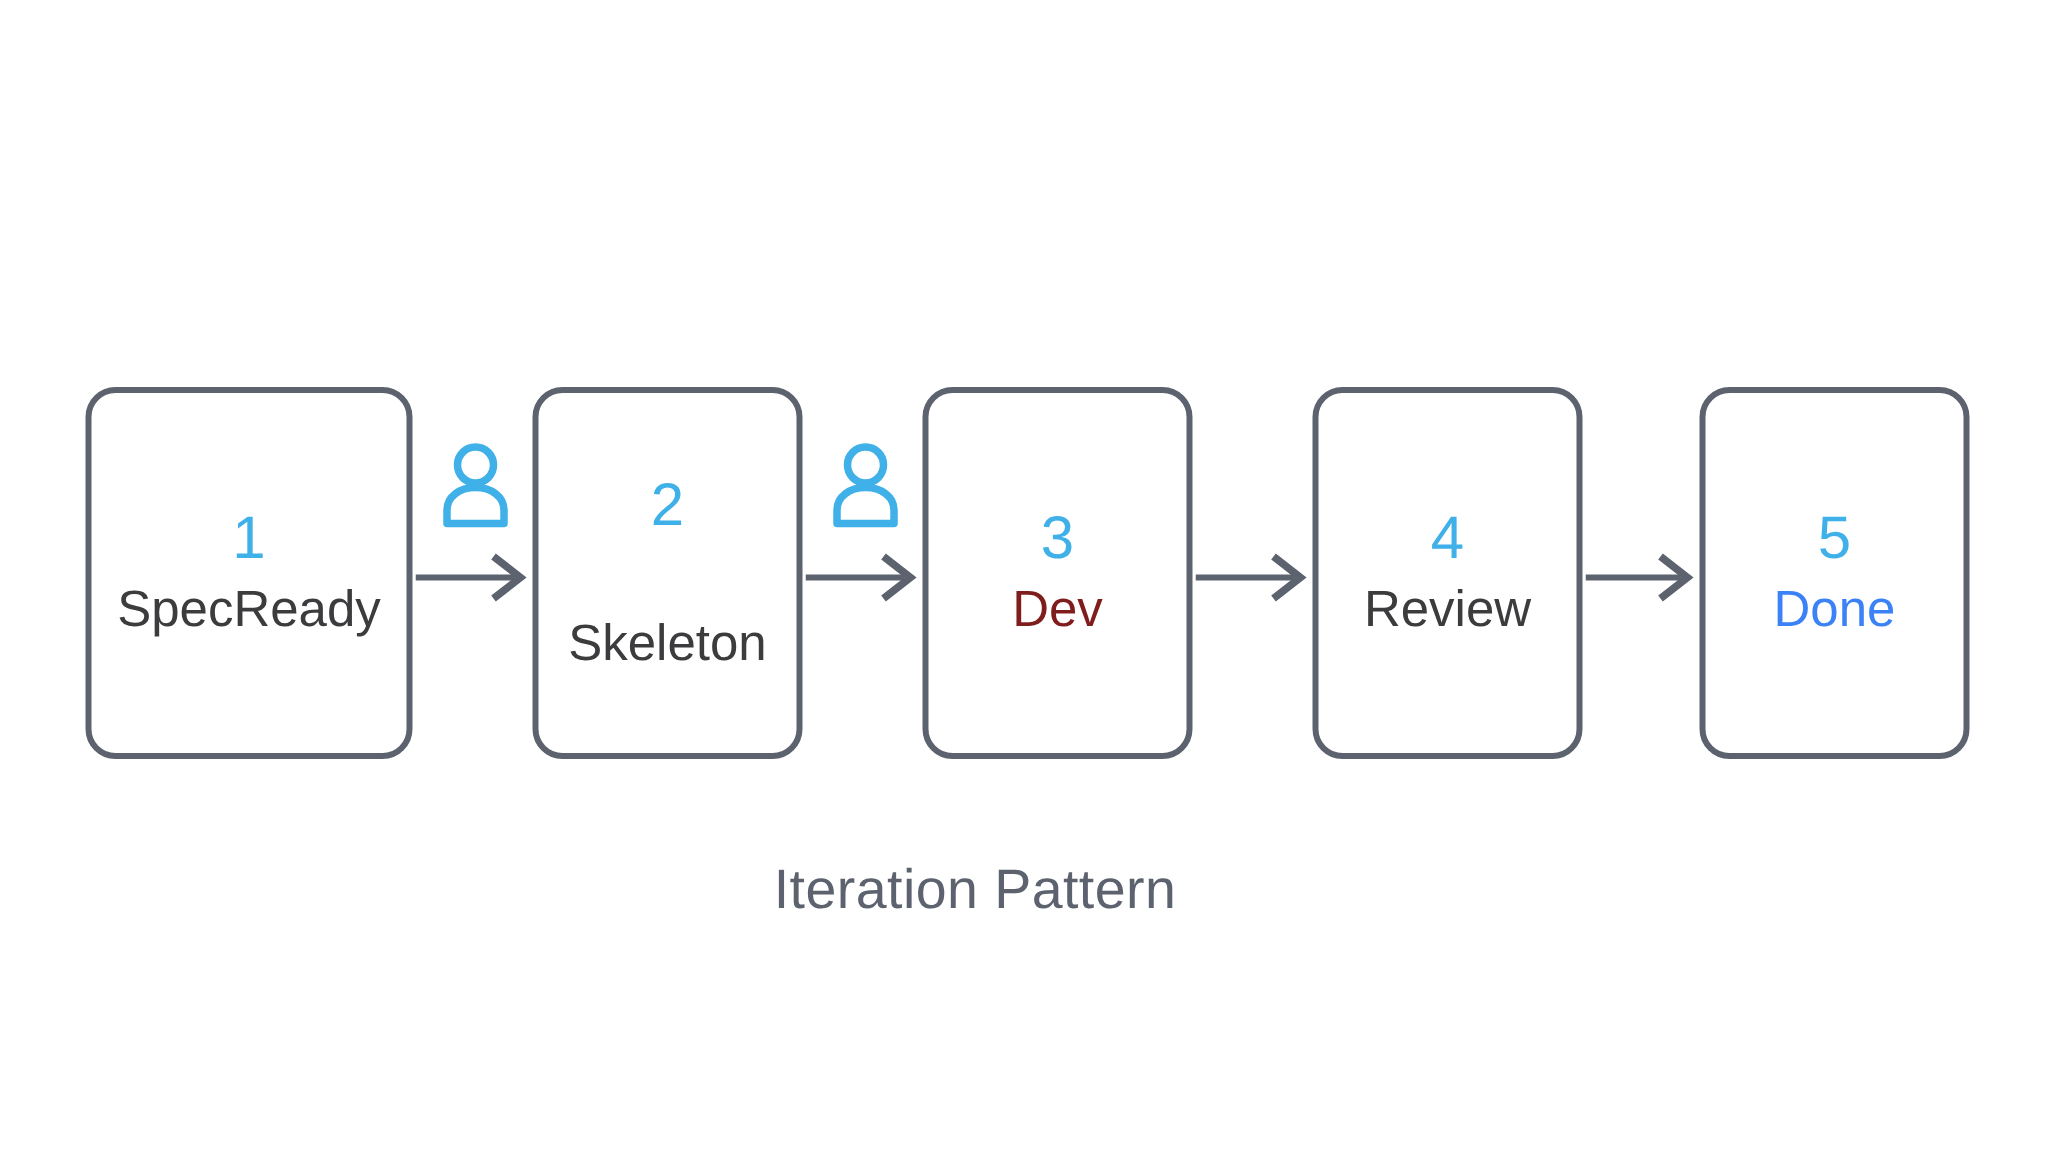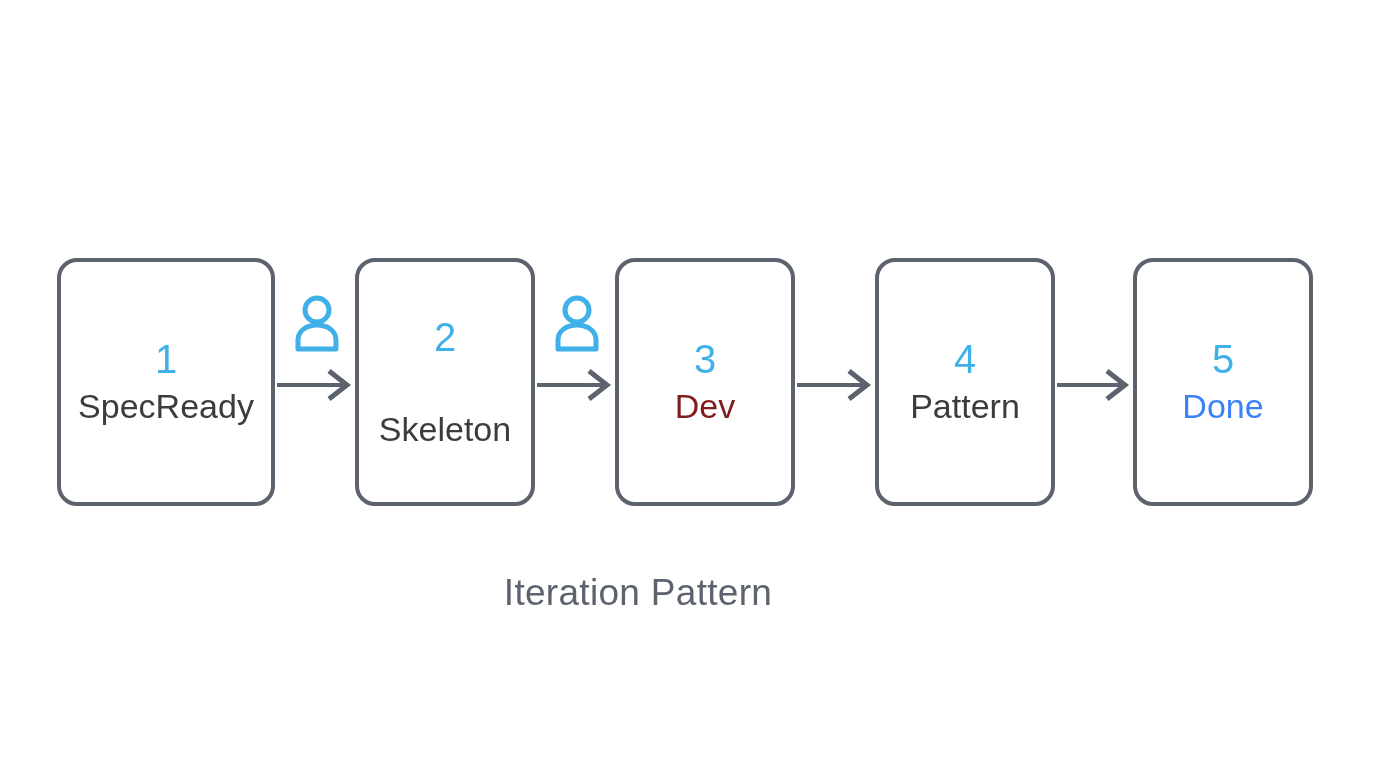--- a/index.html
+++ b/index.html
@@ -77,21 +77,21 @@
     position: absolute;
     top: 36px;
     width: 46px;
     height: 58px;
   }
   .handoff-icon svg { display: block; }
 
   
   .diagram-caption {
     position: absolute;
-    left: 4px;
+    left: 16px;
     top: 572px;
     width: 1268px;
     text-align: center;
     color: #5C626E;
     font-size: 37px;
     font-weight: 400;
     letter-spacing: 0.3px;
   }
 </style>
 </head>
@@ -144,21 +144,21 @@
 
     <div class="flow-arrow" id="arrow-2" style="left: 797px; width: 76px;">
       <svg width="76" height="34" viewBox="0 0 76 34" aria-hidden="true">
         <line x1="0" y1="17" x2="66" y2="17" stroke="#5C626E" stroke-width="4"></line>
         <polyline points="52,3 70,17 52,31" fill="none" stroke="#5C626E" stroke-width="5" stroke-linecap="butt" stroke-linejoin="miter"></polyline>
       </svg>
     </div>
 
     <div class="stage-box" id="stage-4" style="left: 875px; width: 180px; border-color: rgb(92, 98, 110); background: rgb(255, 255, 255);">
       <div class="stage-number" style="color: rgb(63, 176, 232);">4</div>
-      <div class="stage-label" style="color: rgb(60, 60, 62);">Pattern</div>
+      <div class="stage-label" style="color: rgb(60, 60, 62);">Review</div>
     </div>
 
     <div class="flow-arrow" id="arrow-3" style="left: 1057px; width: 74px;">
       <svg width="74" height="34" viewBox="0 0 74 34" aria-hidden="true">
         <line x1="0" y1="17" x2="64" y2="17" stroke="#5C626E" stroke-width="4"></line>
         <polyline points="50,3 68,17 50,31" fill="none" stroke="#5C626E" stroke-width="5" stroke-linecap="butt" stroke-linejoin="miter"></polyline>
       </svg>
     </div>
 
     <div class="stage-box" id="stage-5" style="left: 1133px; width: 180px; border-color: rgb(92, 98, 110); background: rgb(255, 255, 255);">

